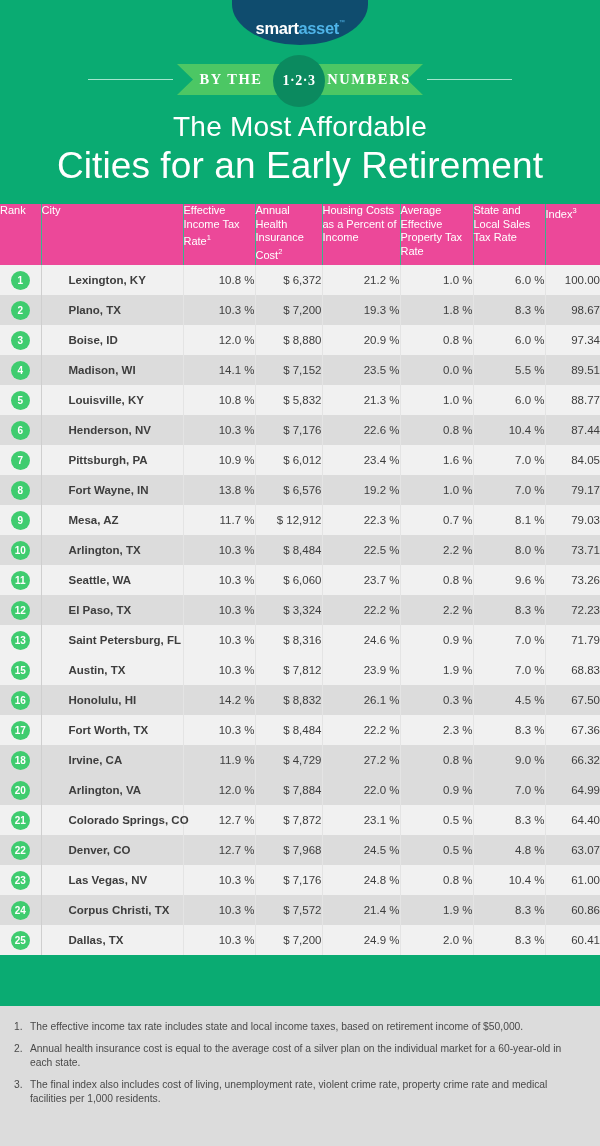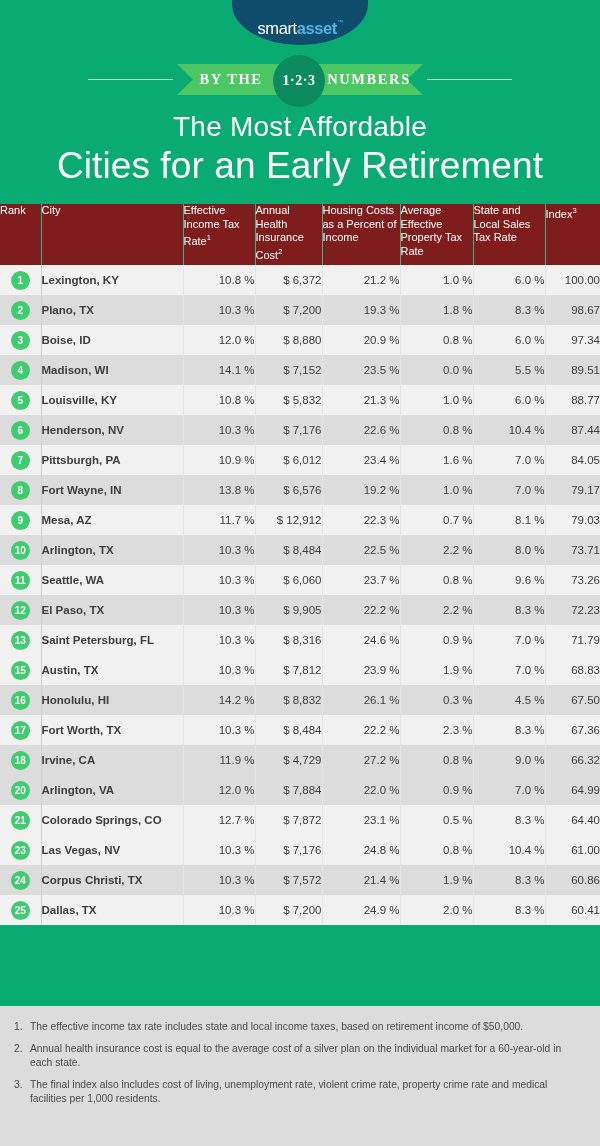--- a/index.html
+++ b/index.html
@@ -17,21 +17,21 @@
     position:absolute;left:0;top:0;width:600px;height:45px;
   }
   .logo-blob{
     position:absolute;left:232px;top:-30px;width:136px;height:75px;
     background:#0f4c6e;
     border-radius:0 0 70px 70px/0 0 42px 42px;
     display:flex;align-items:flex-end;justify-content:center;
     padding-bottom:9px;box-sizing:border-box;
   }
   .logo-text{font-size:16.5px;letter-spacing:-0.4px;line-height:1;position:relative;}
-  .logo-smart{color:#ffffff;font-weight:400;}
+  .logo-smart{color:#ffffff;font-weight:700;}
   .logo-asset{color:#4fb4e8;font-weight:600;}
   .logo-tm{color:#4fb4e8;font-size:6px;vertical-align:super;position:relative;top:-3px;}
 
   
   .ribbon-row{
     position:absolute;left:0;top:62px;width:600px;height:36px;
   }
   .rule{
     position:absolute;top:17px;height:1px;background:#bfeede;opacity:.85;
   }
@@ -72,21 +72,21 @@
     color:#ffffff;font-size:37px;font-weight:300;letter-spacing:.1px;
   }
 
   
   .table{
     position:absolute;left:0;top:204px;width:600px;
     border-collapse:collapse;table-layout:fixed;
   }
   .table th,.table td{padding:0;margin:0;}
   thead th{
-    background:#7f1d1d;color:#ffffff;font-weight:400;font-size:11px;
+    background:#ec4899;color:#ffffff;font-weight:400;font-size:11px;
     vertical-align:top;text-align:left;line-height:13.5px;
     padding:10px 7px 0 7px;height:61px;box-sizing:border-box;
     border-right:1px solid #3ab38b;
   }
   thead th.last{border-right:none;margin-left:28px;}
   tbody td{
     font-size:11.5px;color:#3d3d3d;height:30px;
     border-right:1px solid #e4e4e4;
     padding:0 7px;box-sizing:border-box;
     white-space:nowrap;
@@ -95,21 +95,21 @@
   tbody tr.odd td{background:#f1f1f1;}
   tbody tr.even td{background:#dcdcdc;}
   tbody tr.odd td.rankcell,tbody tr.even td.rankcell{border-right:1px solid #cfcfcf;}
   td.rankcell{text-align:center;padding:0;}
   .badge{
     display:inline-block;width:19px;height:19px;line-height:19px;
     border-radius:50%;background:#3fcc6f;color:#ffffff;
     font-size:10px;font-weight:700;text-align:center;
     vertical-align:middle;
   }
-  td.city{font-weight:700;color:#3d3d3d;font-size:11.5px;}
+  td.city{font-weight:700;color:#3d3d3d;font-size:11.5px;padding-left:27px;}
   td.n{text-align:right;}
   td.idx{text-align:right;}
 
   
   .notes{
     position:absolute;left:0;top:1006px;width:600px;height:140px;
     background:#dcdcdc;box-sizing:border-box;padding:14px 22px 0 14px;
   }
   .note{
     display:flex;font-size:10.3px;color:#4a4a4a;line-height:14.5px;
@@ -281,21 +281,21 @@
           <td class="n">$  6,060</td>
           <td class="n">23.7 %</td>
           <td class="n">0.8 %</td>
           <td class="n">9.6 %</td>
           <td class="idx last">73.26</td>
         </tr>
         <tr class="even">
           <td class="rankcell"><span class="badge">12</span></td>
           <td class="city">El Paso, TX</td>
           <td class="n">10.3 %</td>
-          <td class="n">$  9,905</td>
+          <td class="n">$  3,324</td>
           <td class="n">22.2 %</td>
           <td class="n">2.2 %</td>
           <td class="n">8.3 %</td>
           <td class="idx last">72.23</td>
         </tr>
         <tr class="odd">
           <td class="rankcell"><span class="badge">13</span></td>
           <td class="city">Saint Petersburg, FL</td>
           <td class="n">10.3 %</td>
           <td class="n">$  8,316</td>
@@ -356,20 +356,30 @@
         </tr>
         <tr class="odd">
           <td class="rankcell"><span class="badge">21</span></td>
           <td class="city">Colorado Springs, CO</td>
           <td class="n">12.7 %</td>
           <td class="n">$  7,872</td>
           <td class="n">23.1 %</td>
           <td class="n">0.5 %</td>
           <td class="n">8.3 %</td>
           <td class="idx last">64.40</td>
+        </tr>
+        <tr class="even">
+          <td class="rankcell"><span class="badge">22</span></td>
+          <td class="city">Denver, CO</td>
+          <td class="n">12.7 %</td>
+          <td class="n">$  7,968</td>
+          <td class="n">24.5 %</td>
+          <td class="n">0.5 %</td>
+          <td class="n">4.8 %</td>
+          <td class="idx last">63.07</td>
         </tr>
         <tr class="odd">
           <td class="rankcell"><span class="badge">23</span></td>
           <td class="city">Las Vegas, NV</td>
           <td class="n">10.3 %</td>
           <td class="n">$   7,176</td>
           <td class="n">24.8 %</td>
           <td class="n">0.8 %</td>
           <td class="n">10.4 %</td>
           <td class="idx last">61.00</td>

